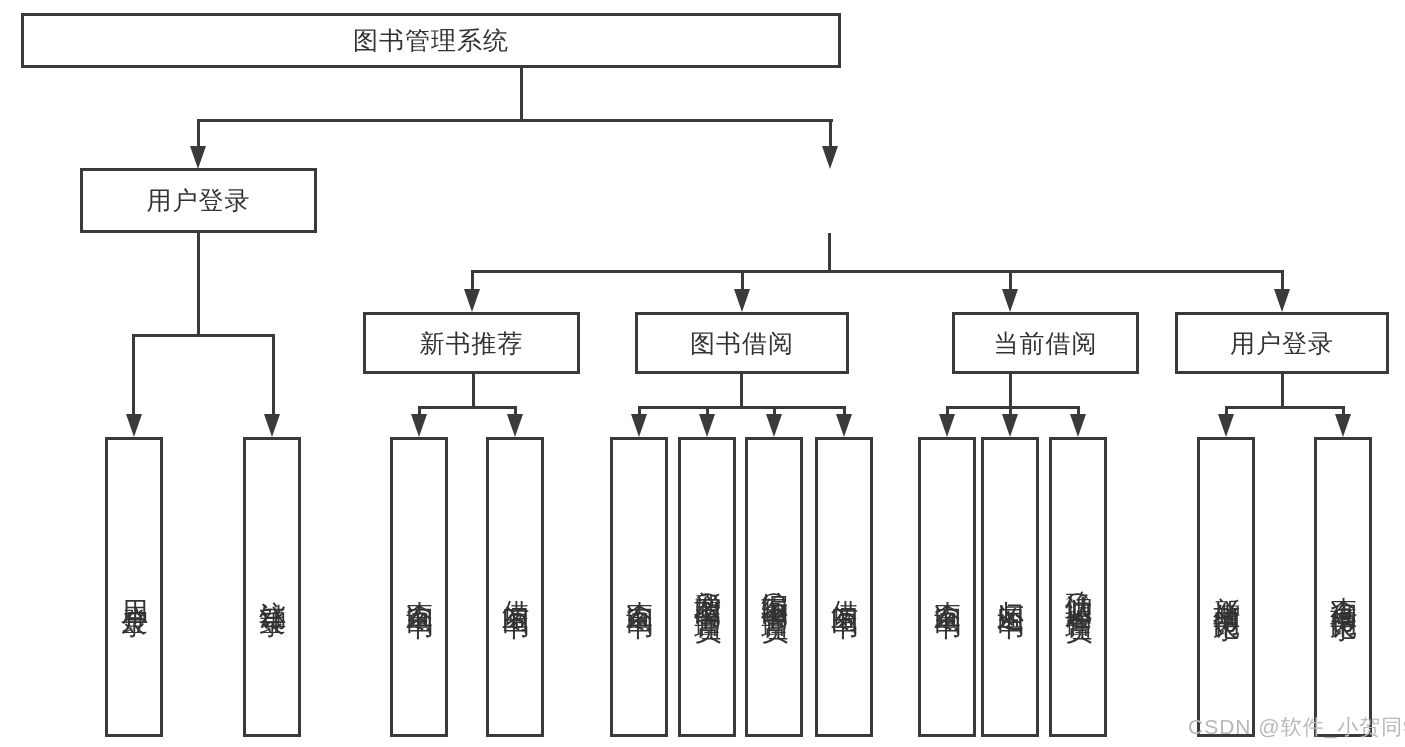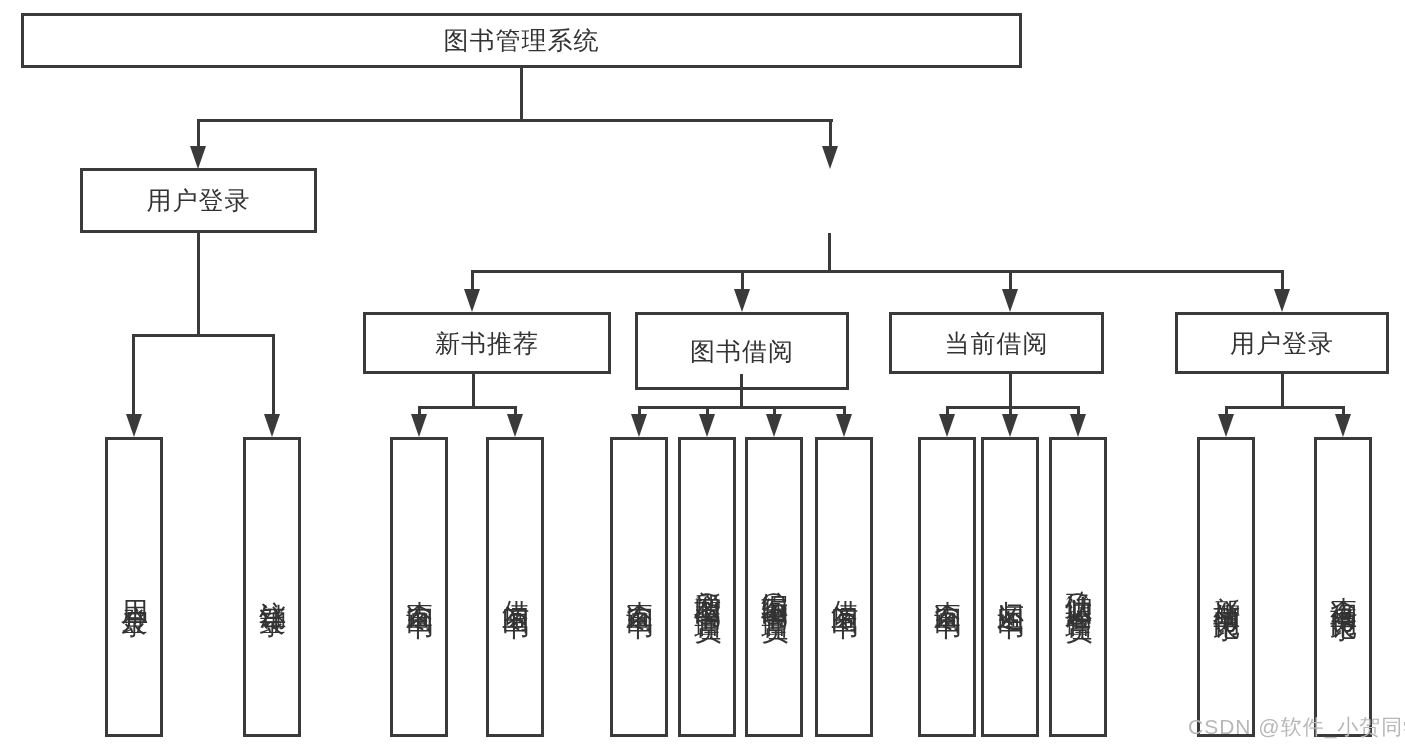--- a/index.html
+++ b/index.html
@@ -32,21 +32,21 @@
   .watermark{
     position:absolute;left:1188px;top:713px;font-size:21px;color:var(--wm);
     white-space:nowrap;z-index:5;letter-spacing:1px;
   }
 </style>
 </head>
 <body>
 
 <div class="canvas">
 
-  <div class="node h-node" style="left:21px;top:13px;width:1001px;height:55px">
+  <div class="node h-node" style="left:21px;top:13px;width:820px;height:55px">
     <span class="lbl">图书管理系统</span>
   </div>
 
   <div class="vline" style="left:520px;top:68px;height:53px"></div>
   <div class="hline" style="left:197px;top:119px;width:636px"></div>
   <div class="vline" style="left:197px;top:119px;height:29px"></div>
   <div class="vline" style="left:829px;top:119px;height:29px"></div>
   <div class="arrow" style="left:190px;top:146px"></div>
   <div class="arrow" style="left:822px;top:146px"></div>
 
@@ -65,27 +65,27 @@
   <div class="hline" style="left:471px;top:270px;width:813px"></div>
   <div class="vline" style="left:471px;top:270px;height:21px"></div>
   <div class="vline" style="left:741px;top:270px;height:21px"></div>
   <div class="vline" style="left:1009px;top:270px;height:21px"></div>
   <div class="vline" style="left:1281px;top:270px;height:21px"></div>
   <div class="arrow" style="left:464px;top:289px"></div>
   <div class="arrow" style="left:734px;top:289px"></div>
   <div class="arrow" style="left:1002px;top:289px"></div>
   <div class="arrow" style="left:1274px;top:289px"></div>
 
-  <div class="node h-node" style="left:363px;top:312px;width:248px;height:62px">
+  <div class="node h-node" style="left:363px;top:312px;width:217px;height:62px">
     <span class="lbl">新书推荐</span>
   </div>
-  <div class="node h-node" style="left:635px;top:312px;width:214px;height:78px">
+  <div class="node h-node" style="left:635px;top:312px;width:214px;height:62px">
     <span class="lbl">图书借阅</span>
   </div>
-  <div class="node h-node" style="left:889px;top:312px;width:215px;height:62px">
+  <div class="node h-node" style="left:952px;top:312px;width:187px;height:62px">
     <span class="lbl">当前借阅</span>
   </div>
   <div class="node h-node" style="left:1175px;top:312px;width:214px;height:62px">
     <span class="lbl">用户登录</span>
   </div>
 
   <div class="vline" style="left:472px;top:374px;height:34px"></div>
   <div class="hline" style="left:419px;top:406px;width:98px"></div>
   <div class="vline" style="left:418px;top:406px;height:10px"></div>
   <div class="vline" style="left:514px;top:406px;height:10px"></div>

